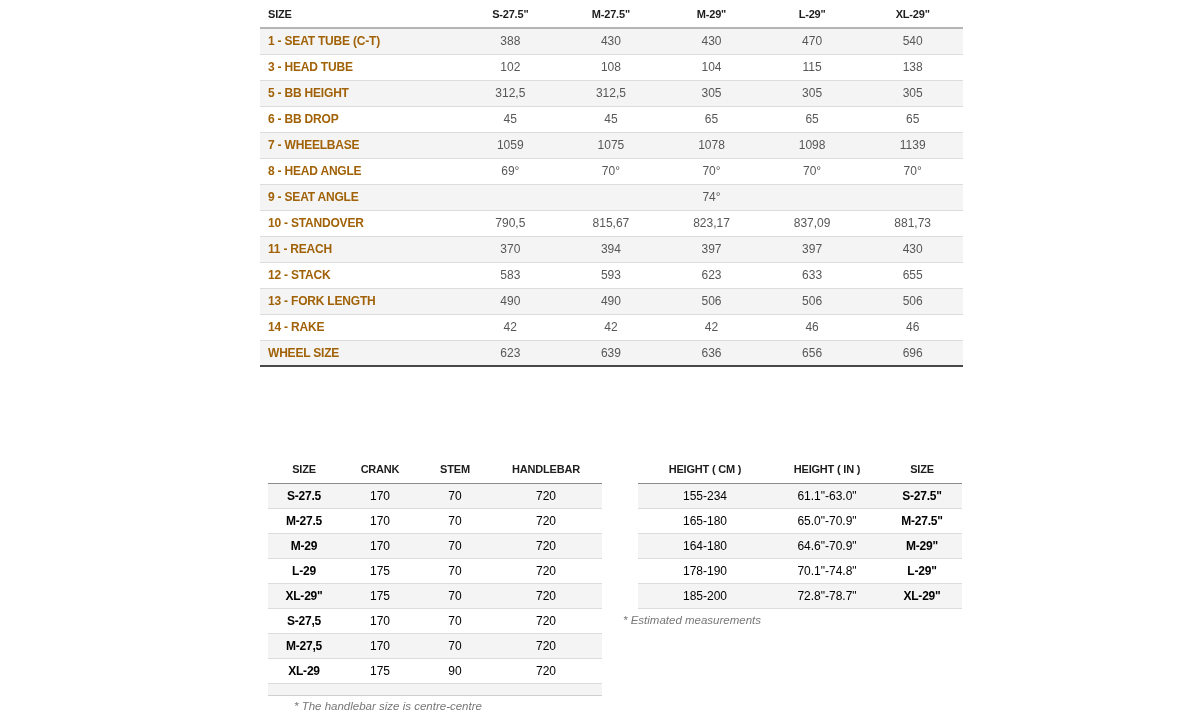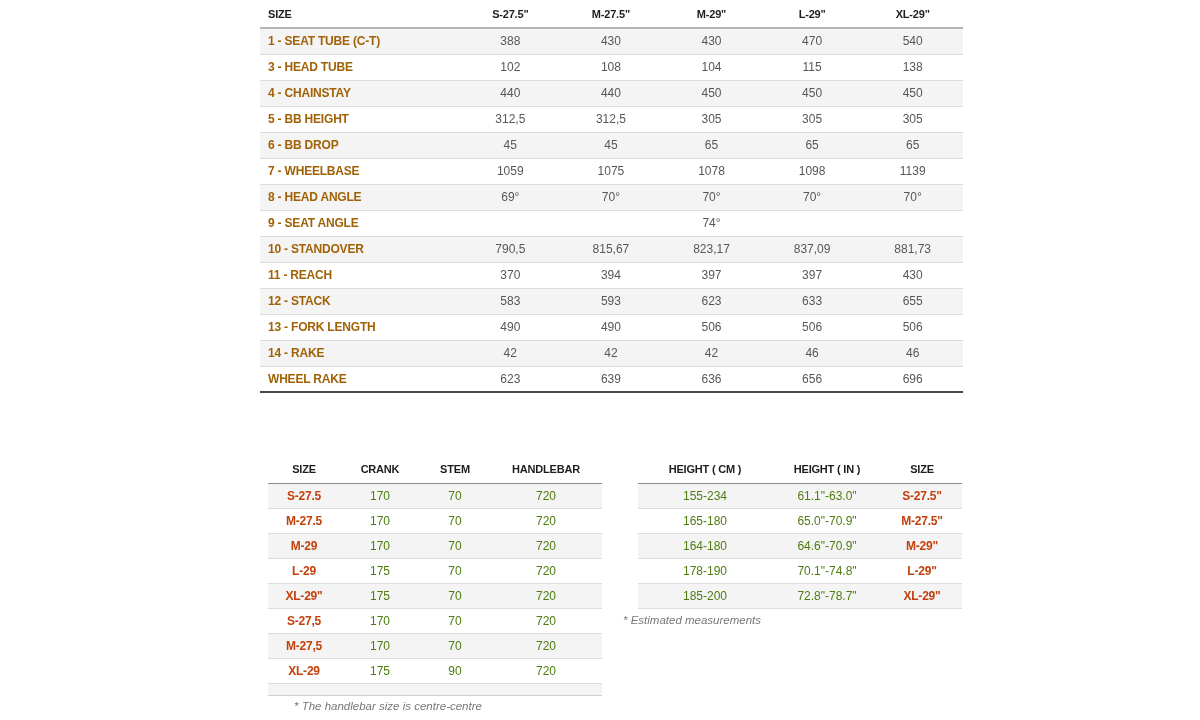--- a/index.html
+++ b/index.html
@@ -64,29 +64,29 @@
     color: #1d1d1d;
     border-bottom: 1px solid #8c8c8c;
     text-align: center;
     padding: 0;
     vertical-align: middle;
   }
   .small-table tbody tr { height: 25px; border-bottom: 1px solid #dcdcdc; }
   .small-table tbody tr:nth-child(odd) { background: #f4f4f4; }
   .small-table td {
     font-size: 12px;
-    color: #4d7c0f;
+    color: #000000;
     text-align: center;
     padding: 0;
     vertical-align: middle;
   }
   .small-table td.row-label {
     font-weight: bold;
     letter-spacing: -0.2px;
-    color: #c2410c;
+    color: #000000;
   }
   .small-table tr.spacer-row { height: 12px; background: #f4f4f4; border-bottom: 1px solid #cfcfcf; }
 
   
   .footnote {
     position: absolute;
     font-size: 11.5px;
     font-style: italic;
     color: #777777;
   }
@@ -128,28 +128,20 @@
         </tr>
         <tr>
           <td class="row-label">3 - HEAD TUBE</td>
           <td>102</td>
           <td>108</td>
           <td>104</td>
           <td>115</td>
           <td>138</td>
         </tr>
         <tr>
-          <td class="row-label">4 - CHAINSTAY</td>
-          <td>440</td>
-          <td>440</td>
-          <td>450</td>
-          <td>450</td>
-          <td>450</td>
-        </tr>
-        <tr>
           <td class="row-label">5 - BB HEIGHT</td>
           <td>312,5</td>
           <td>312,5</td>
           <td>305</td>
           <td>305</td>
           <td>305</td>
         </tr>
         <tr>
           <td class="row-label">6 - BB DROP</td>
           <td>45</td>
@@ -212,21 +204,21 @@
         </tr>
         <tr>
           <td class="row-label">14 - RAKE</td>
           <td>42</td>
           <td>42</td>
           <td>42</td>
           <td>46</td>
           <td>46</td>
         </tr>
         <tr>
-          <td class="row-label">WHEEL RAKE</td>
+          <td class="row-label">WHEEL SIZE</td>
           <td>623</td>
           <td>639</td>
           <td>636</td>
           <td>656</td>
           <td>696</td>
         </tr>
       </tbody>
   </table>
 
   <table class="small-table components-table">

